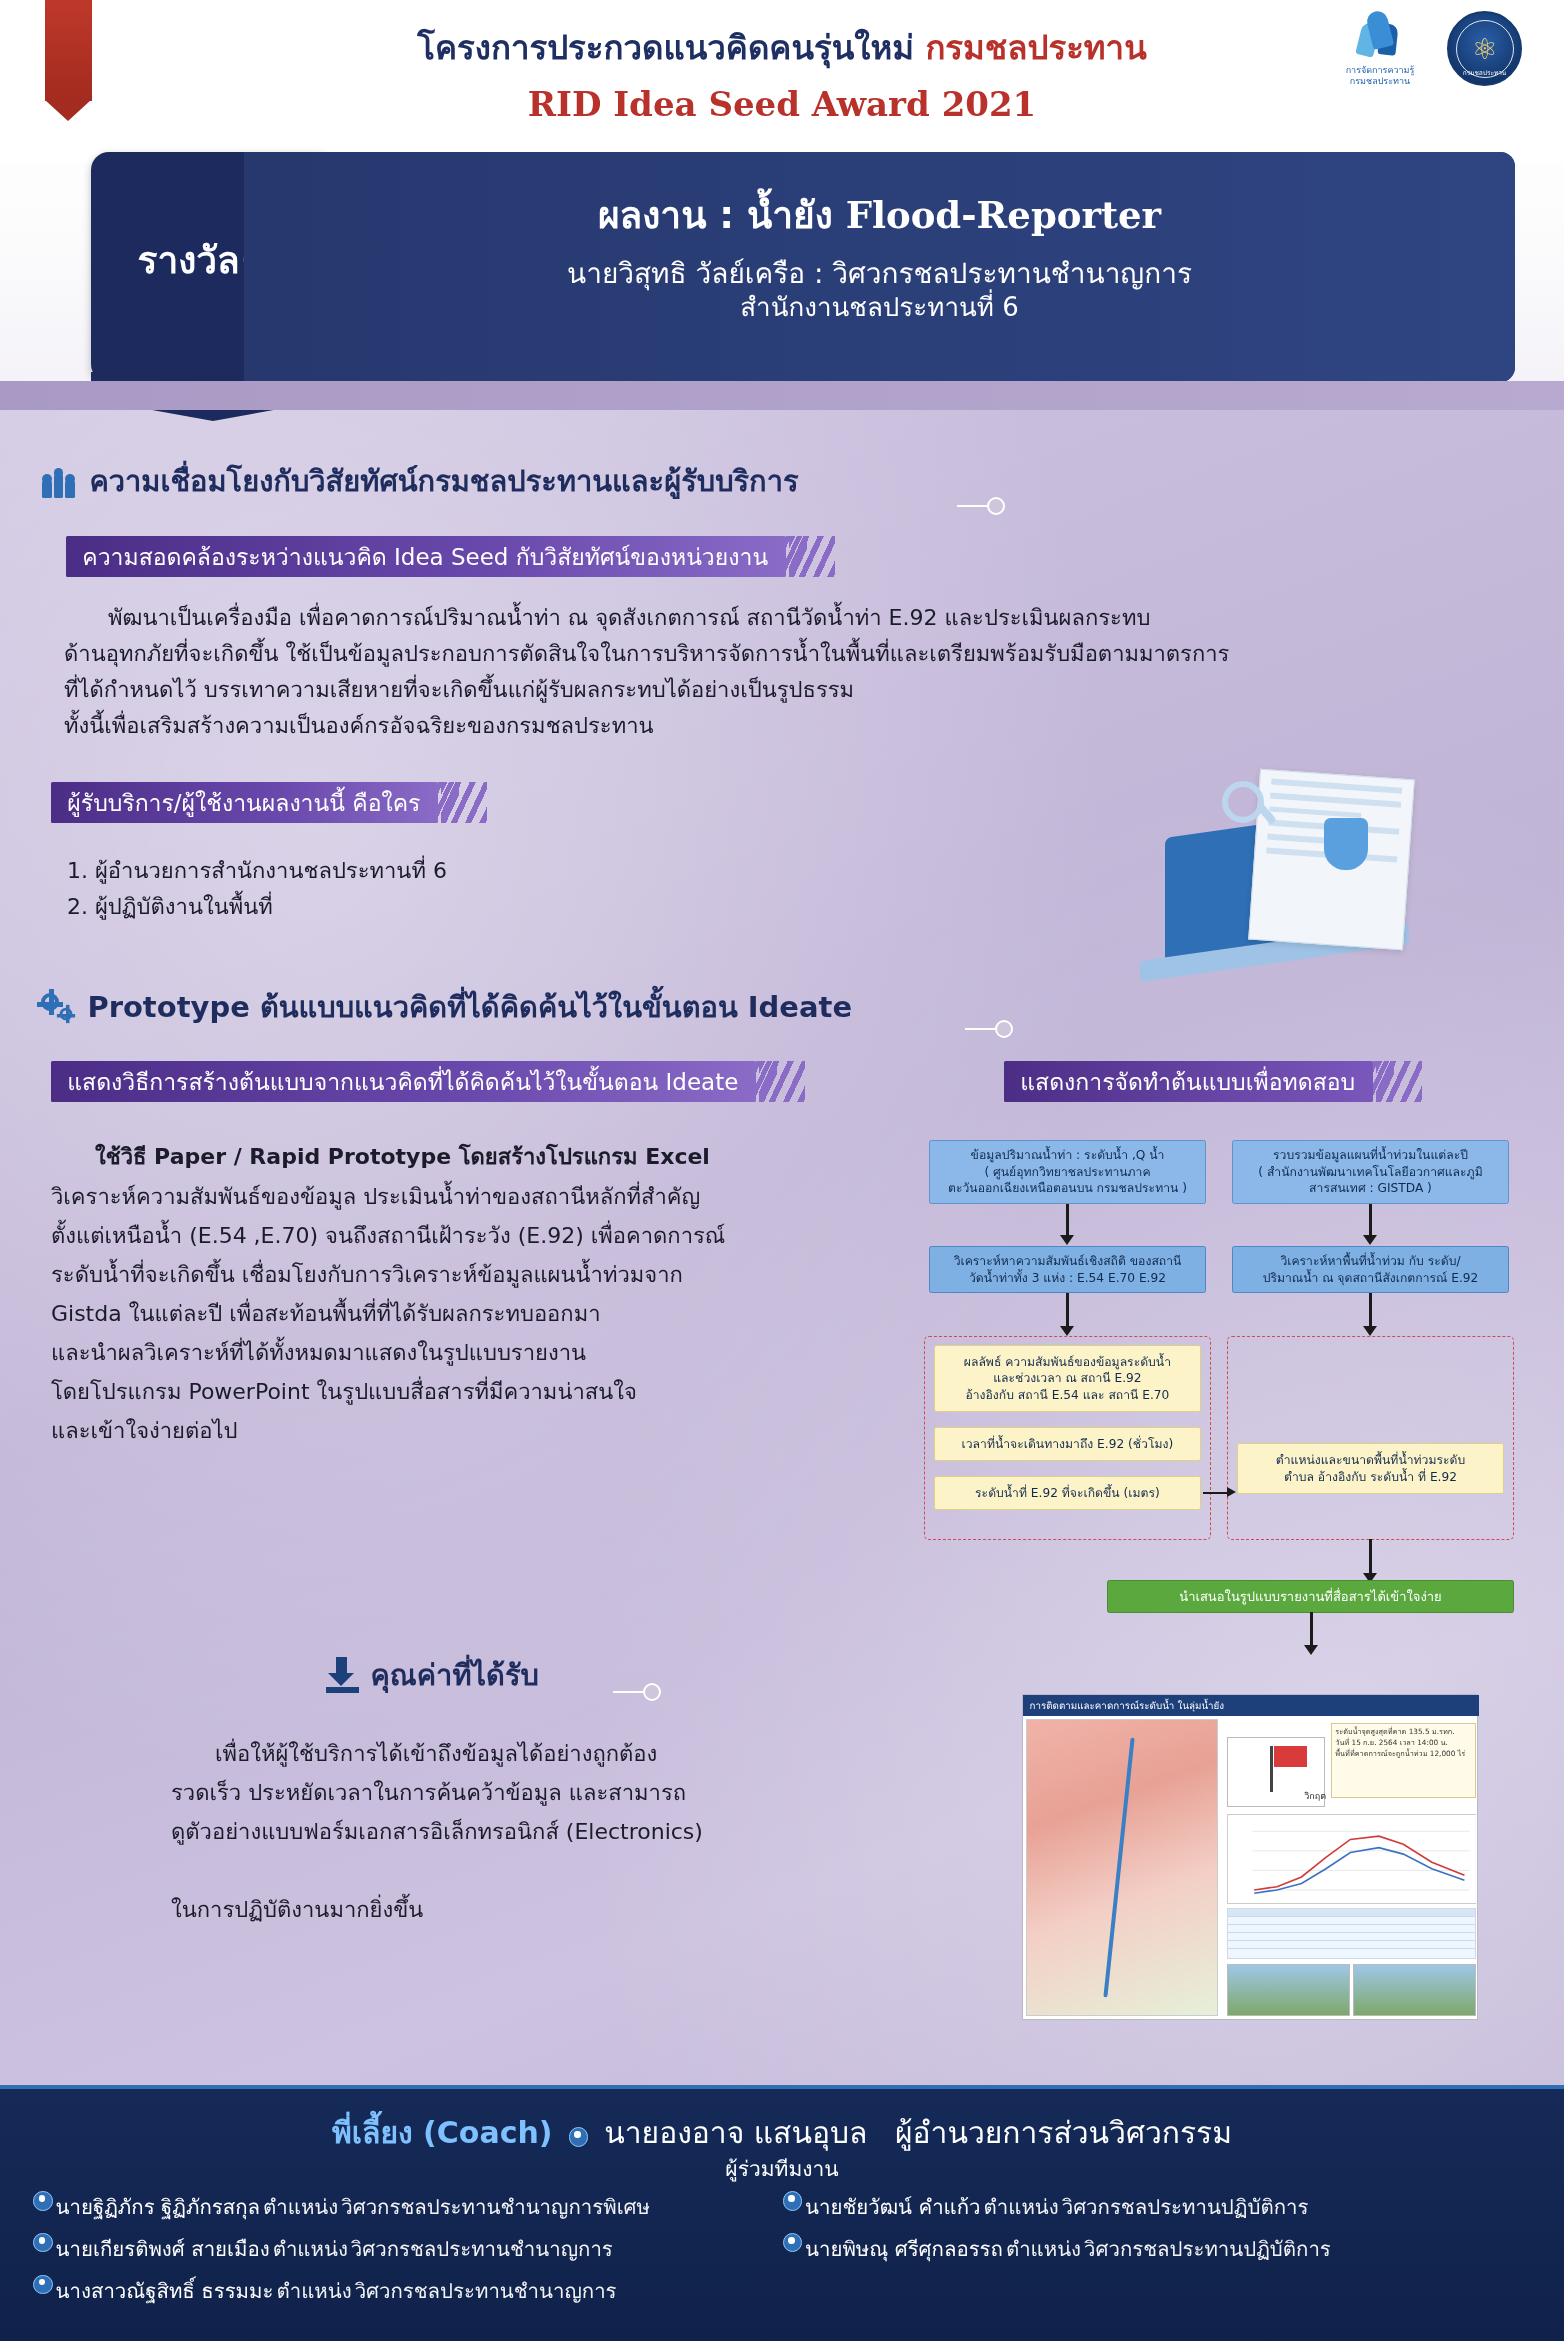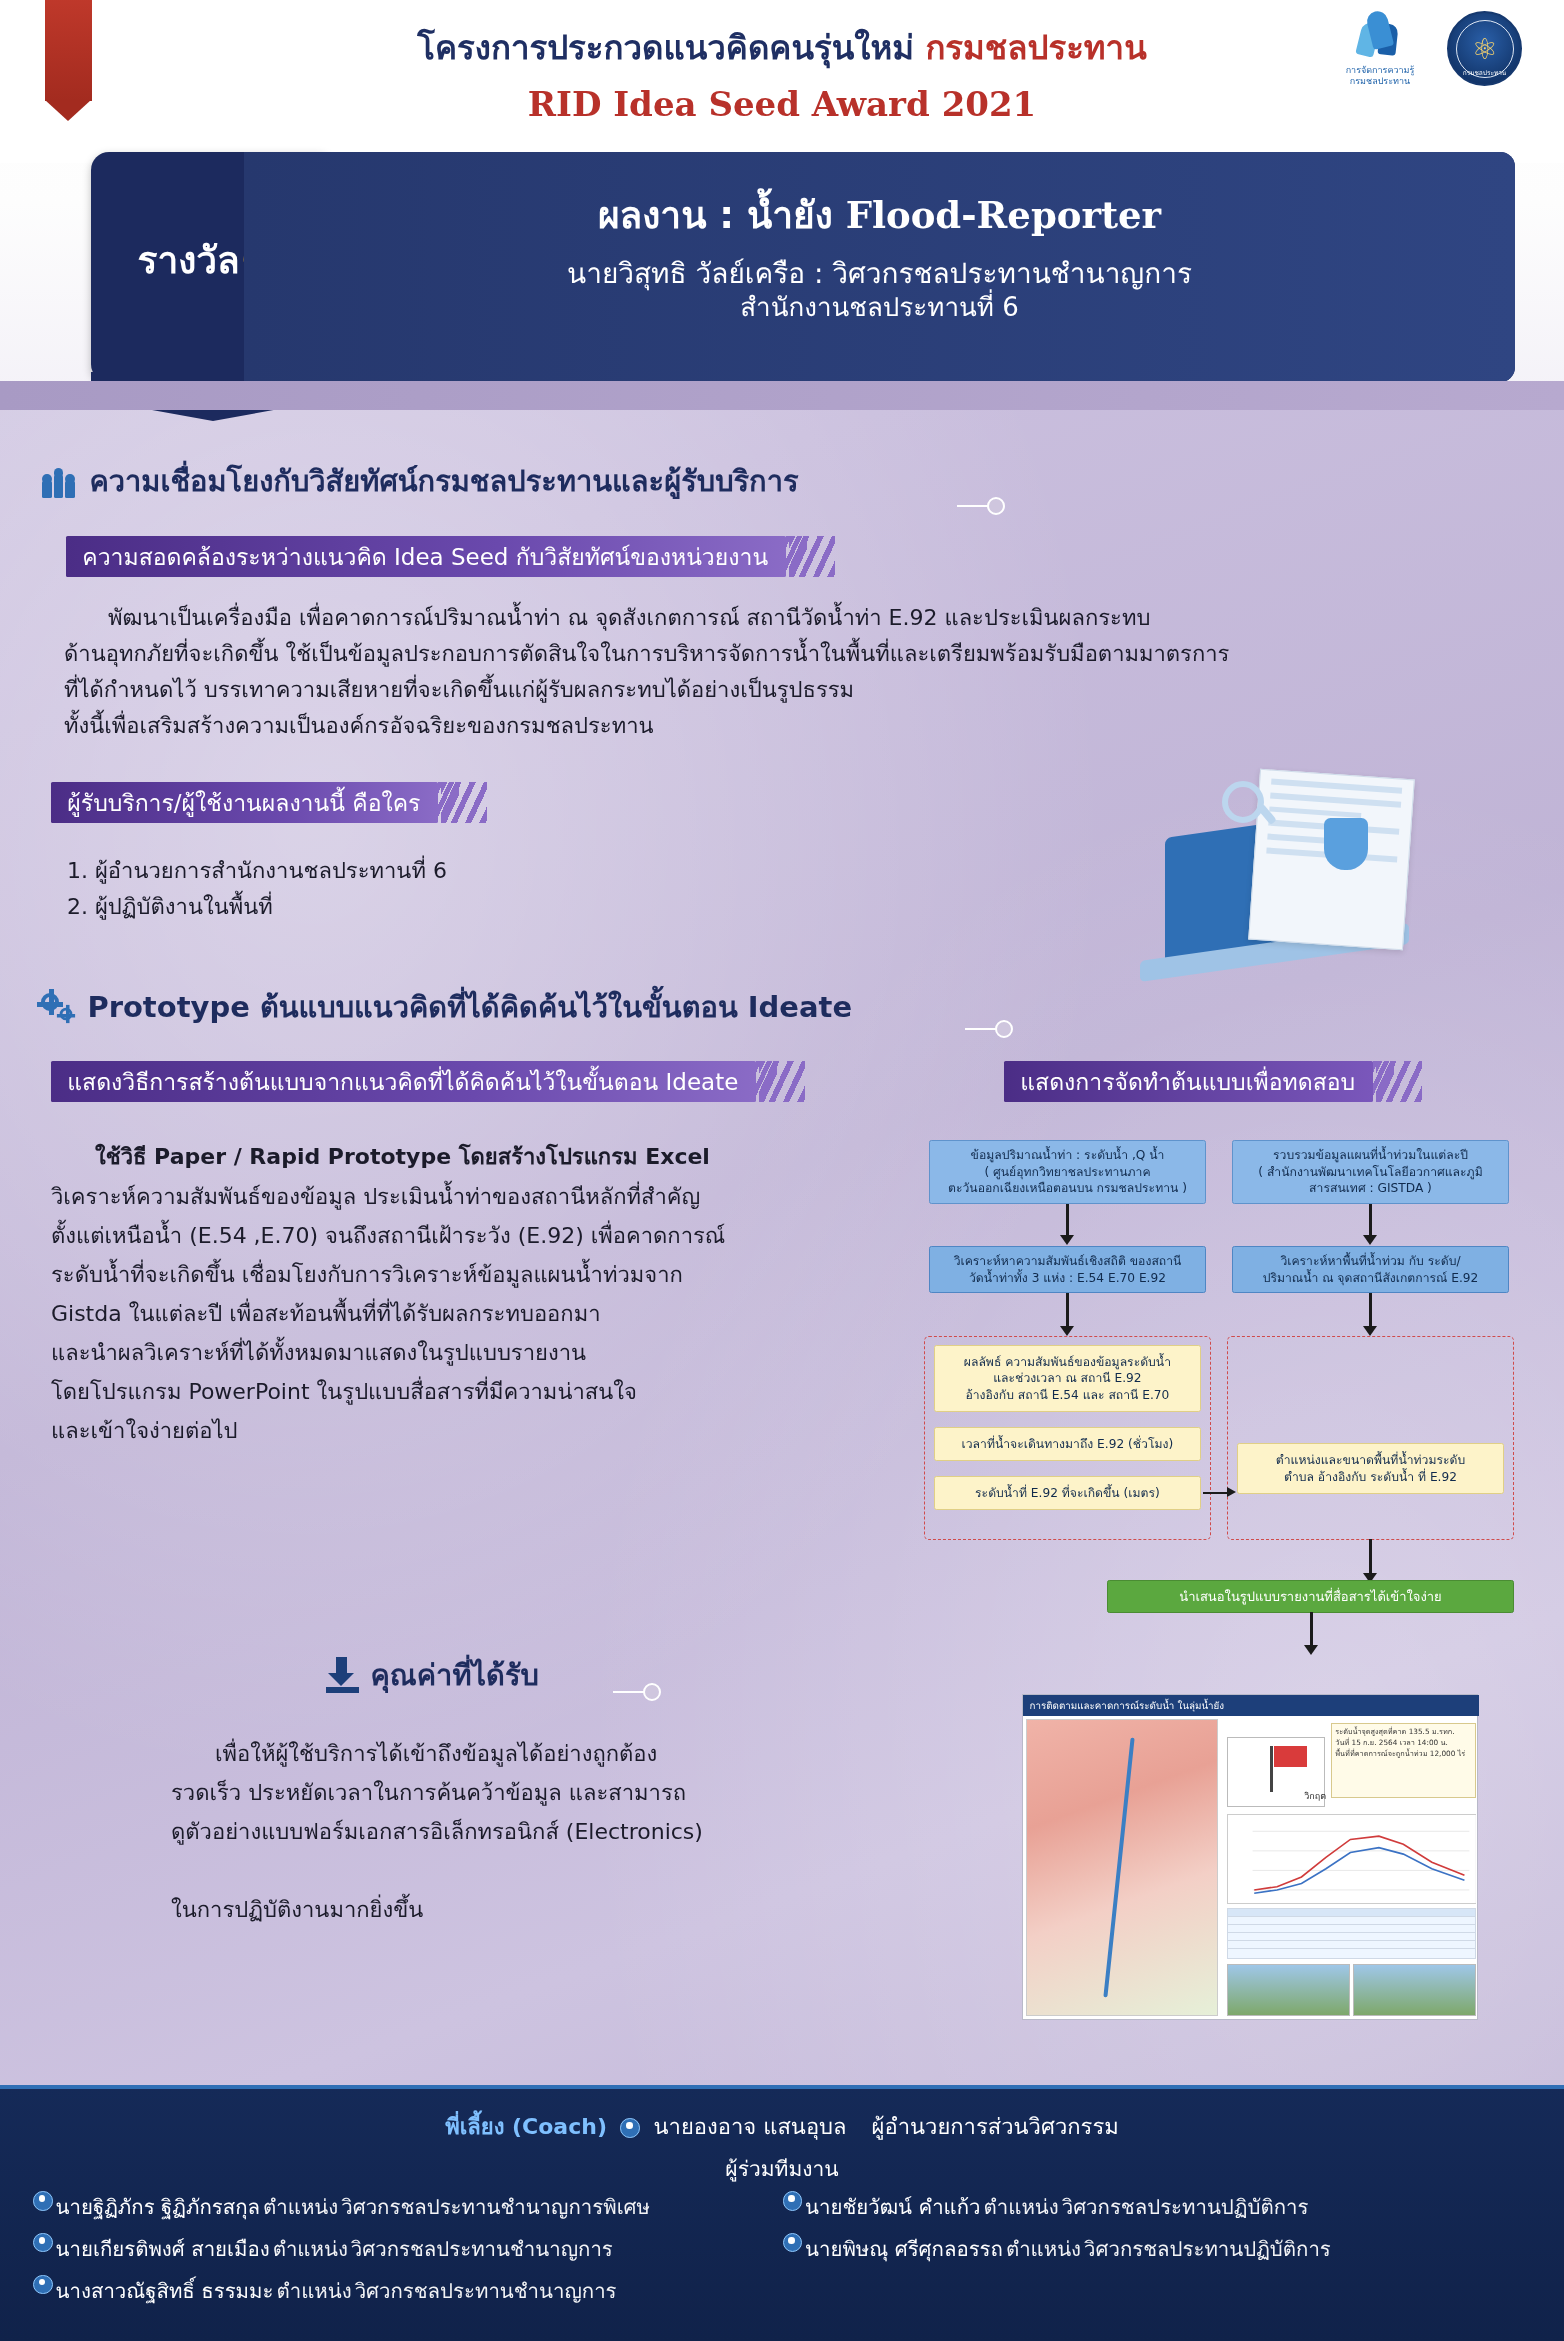--- a/index.html
+++ b/index.html
@@ -164,21 +164,21 @@
   .lap-paper { position:absolute; left:122px; top:16.3px; width:155px; height:171px; background:#f2f6fb; border:0.8px solid #cfdcea; transform:rotate(4deg); box-shadow:0 2.4px 6.5px rgba(0,0,0,.12);}
   .lap-paper .l { height:5.7px; background:#cfe0f1; margin:8.1px 11.4px;}
   .lap-paper .l.s { width:60%; }
   .lap-shield { position:absolute; left:192px; top:60px; width:44px; height:52px; background:#5aa0de; border-radius:6.5px 6.5px 21px 21px;}
   .lap-mag { position:absolute; left:90px; top:23px; width:42px; height:42px; border:6.5px solid #bcd6ee; border-radius:50%;}
   .lap-mag:after{ content:""; position:absolute; right:-13px; bottom:-8.1px; width:8.1px; height:21px; background:#bcd6ee; transform:rotate(-40deg); border-radius:3.3px;}
 
   
   .footer { position:absolute; left:0; top:2085px; width:1564px; height:257px; background:linear-gradient(180deg,#152a58 0%, #10224a 100%); color:#ffffff; }
   .footer .top-rule { position:absolute; top:0; left:0; width:1564px; height:4.1px; background:#2f6fb5;}
-  .coach { position:absolute; top:24.4px; left:0; width:1564px; text-align:center; font-size:22px; }
+  .coach { position:absolute; top:24.4px; left:0; width:1564px; text-align:center; font-size:30px; }
   .coach .lbl { color:#7fc0ff; font-weight:bold; }
   .team-title { position:absolute; top:67px; left:0; width:1564px; text-align:center; font-size:21px; }
   .team { position:absolute; top:106px; left:33px; width:1499px; display:flex; }
   .team-col { width:50%; }
   .trow { display:flex; align-items:flex-start; gap:3px; font-size:20.4px; margin-bottom:9.8px; }
   .av { width:19.6px; height:19.6px; border-radius:50%; background:#2f6fb5; border:1.6px solid #8fc9ff; position:relative; flex:none;}
   .av:after { content:""; position:absolute; left:4.9px; top:3.3px; width:6.5px; height:6.5px; border-radius:50%; background:#ffffff;}
   .trow .pos { opacity:.95; }
 </style>
 </head>

